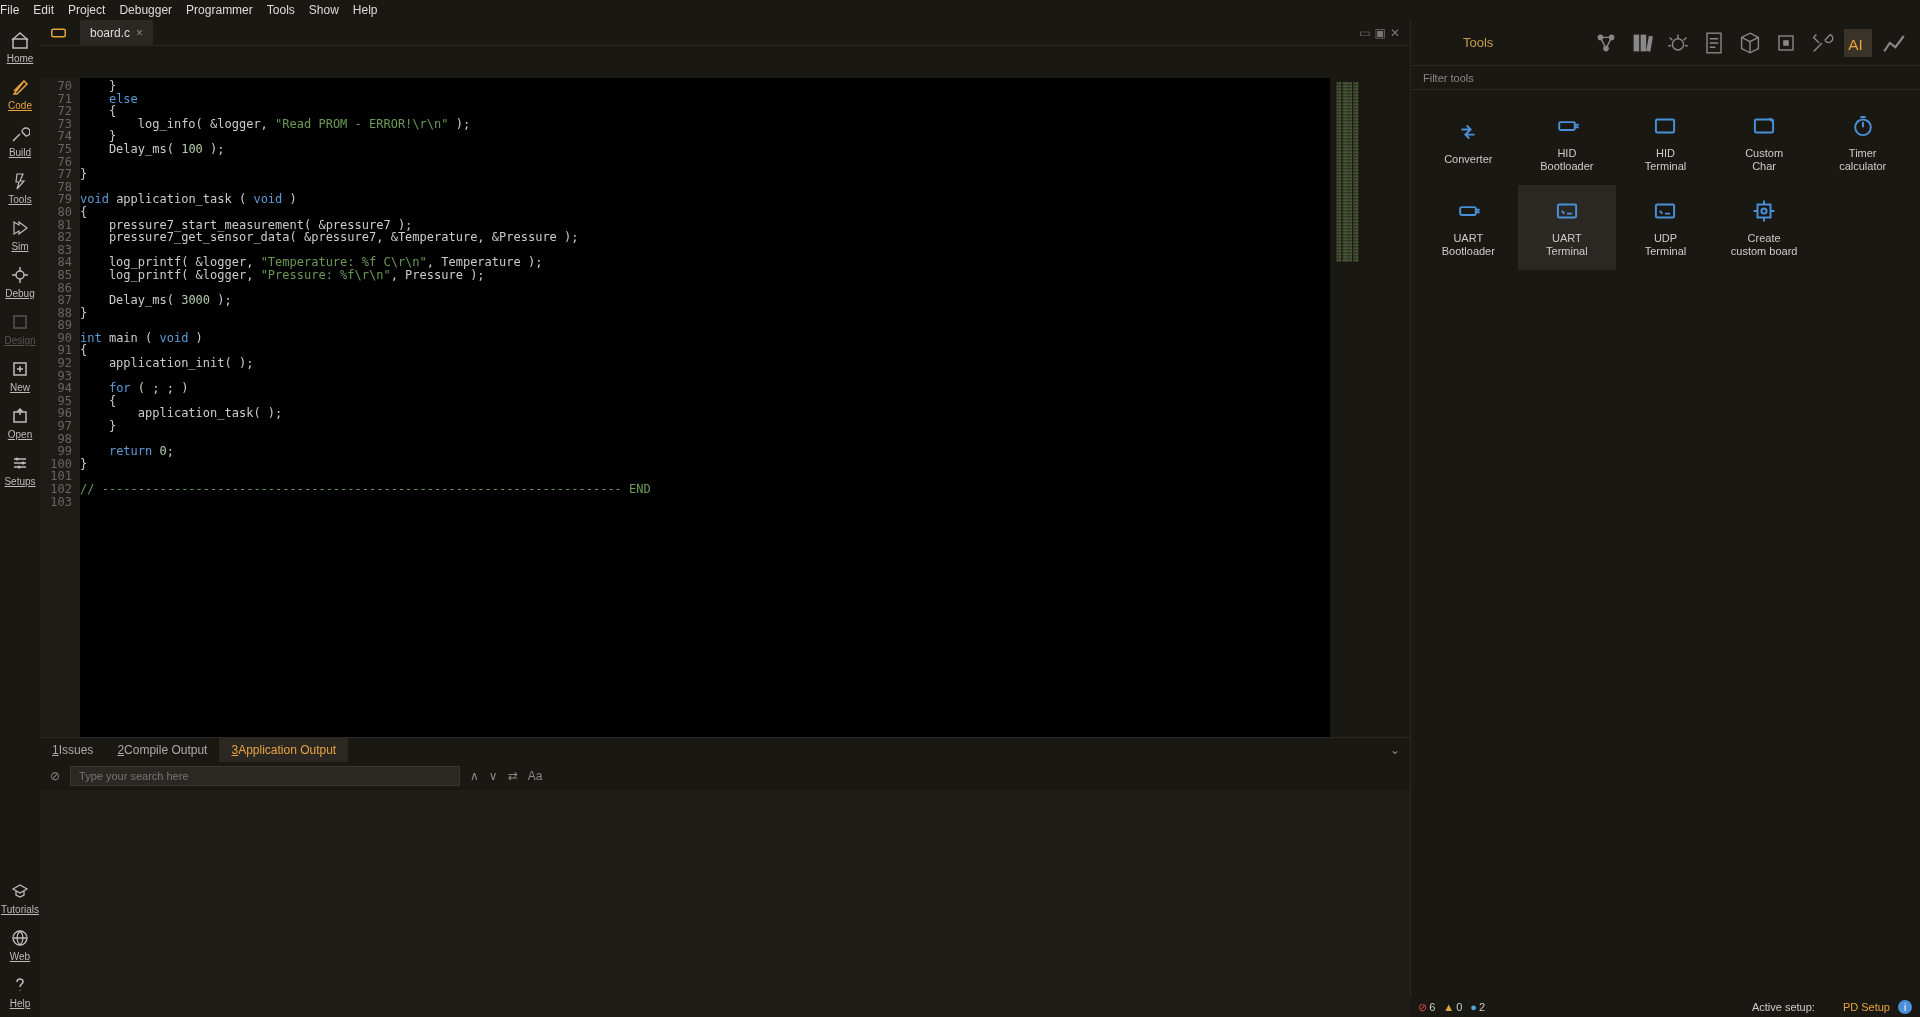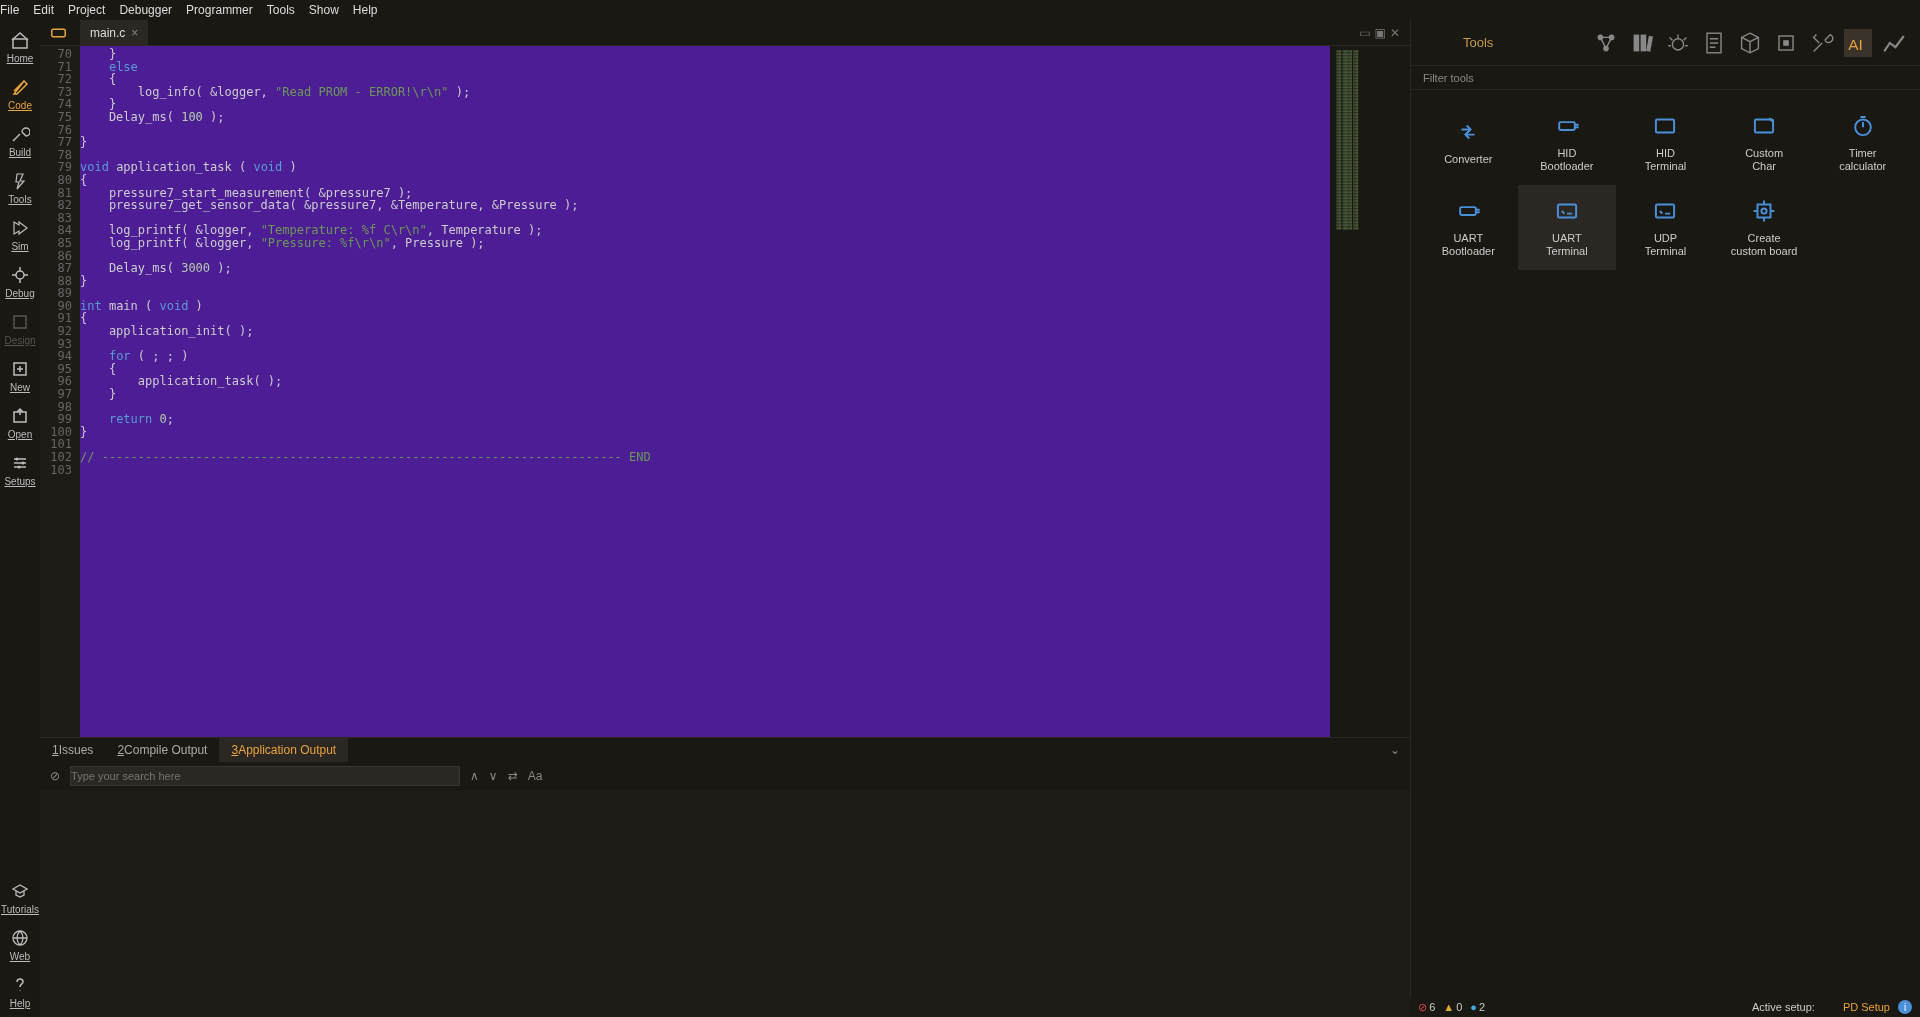--- a/index.html
+++ b/index.html
@@ -82,21 +82,22 @@
 .brand-icon {
   width: 40px;
   display: flex; align-items:center; justify-content:center;
 }
 .brand-icon svg { width:18px; height:14px; }
 .editor-container {
   flex: 1;
   display: flex;
   min-height: 0;
   position: relative;
-  background: #4c1d95;
+  background: #000000;
+  margin-top: 32px;
 }
 .gutter {
   background: #1f1c17;
   color: #666;
   font-family: Consolas, monospace;
   font-size: 12px;
   text-align: right;
   padding: 2px 8px 0 0;
   line-height: 12.6px;
   user-select: none;
@@ -160,21 +161,21 @@
   padding: 0 10px;
   gap: 10px;
 }
 .bp-search .clear { color:#888; cursor:pointer; }
 .bp-search input {
   background:#2b2823;
   border:1px solid #3a362e;
   color:#ccc;
   height:20px;
   width:390px;
-  padding:0 0;
+  padding:0 8px;
   font-size:11px;
 }
 .bp-search .ico { color:#888; cursor:pointer; font-size:12px; }
 .bp-body { flex:1; background:#1f1c17; }
 
 .right-panel {
   width: 510px;
   background: #1a1813;
   display:flex;
   flex-direction:column;
@@ -364,21 +365,21 @@
     </div>
 
   <div class="center">
     <div class="tabbar">
       <div class="brand-icon">
         <svg viewBox="0 0 24 16">
             <rect x="1" y="3" width="18" height="10" rx="2" fill="none" stroke="#e8a33d" stroke-width="2"></rect>
           </svg>
       </div>
       <div class="tab">
-        <span>main.c</span>
+        <span>board.c</span>
         <span class="close">×</span>
       </div>
       <div class="tab-right" id="tab-right-icons">
           <span style="cursor: pointer;">▭</span>
           <span style="cursor: pointer;">▣</span>
           <span style="cursor: pointer;">✕</span>
         </div>
     </div>
 
     <div class="editor-container">

